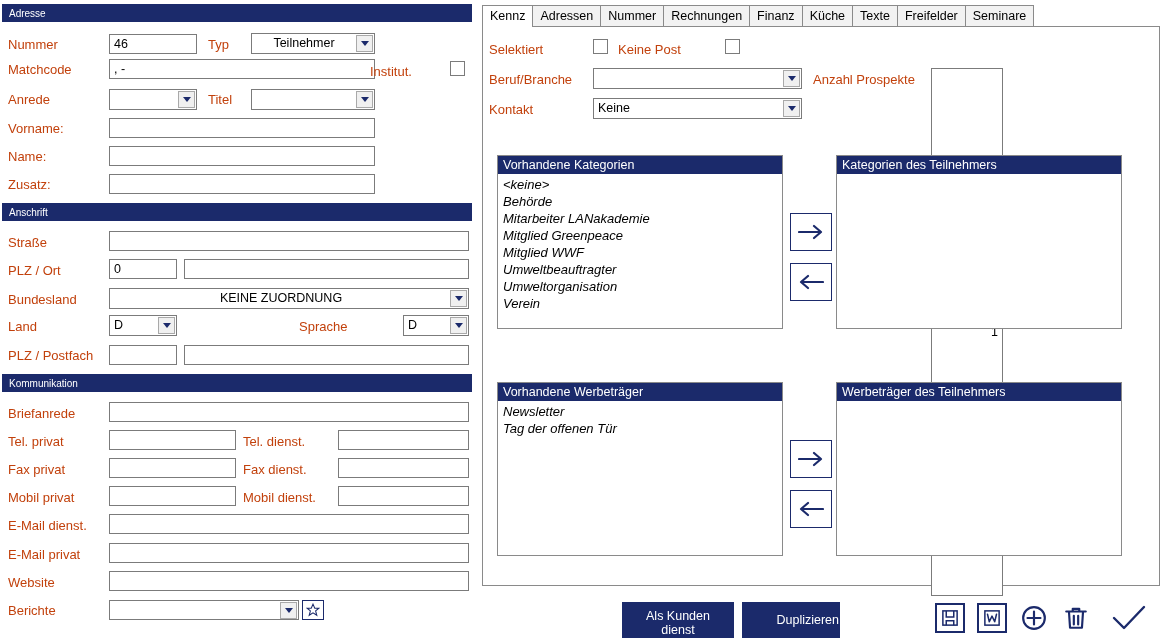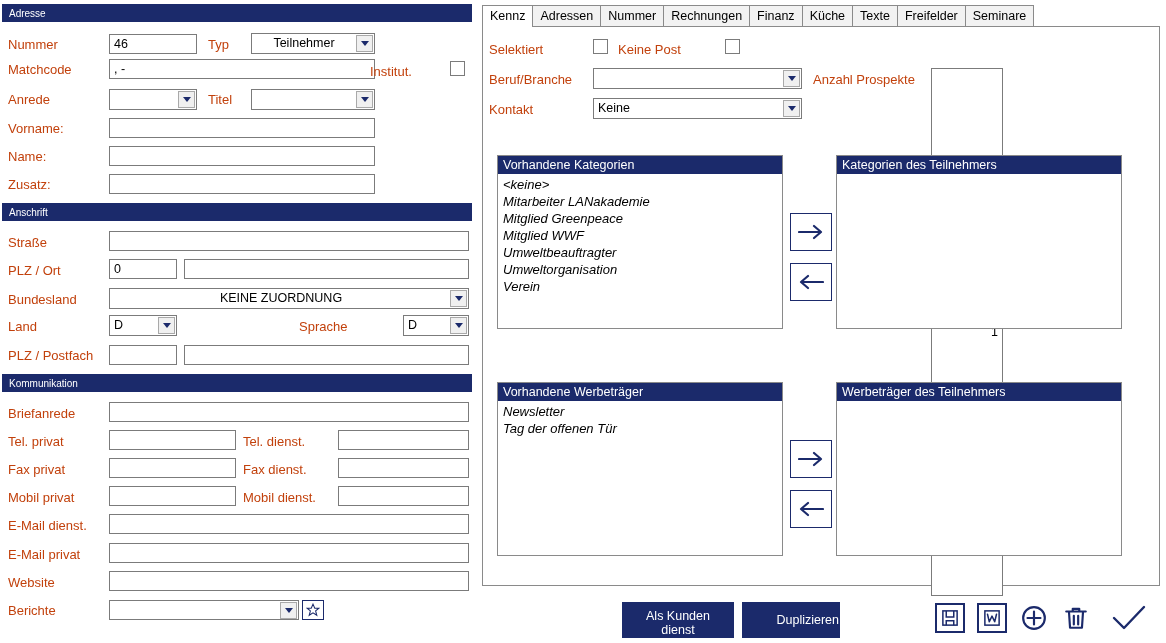--- a/index.html
+++ b/index.html
@@ -310,20 +310,21 @@
       <div class="lbl" style="position:absolute;left:6px;top:75px;">Kontakt</div>
       <div class="sel" style="position:absolute;left:110px;top:71px;width:209px;">
         <span>Keine</span>
         <span class="arrow"></span>
       </div>
 
       <div class="listbox" style="left:14px;top:128px;width:286px;height:174px;">
         <div class="lb-head">Vorhandene Kategorien</div>
         <div class="lb-body">
           <div class="lb-item">&lt;keine&gt;</div>
+          <div class="lb-item">Behörde</div>
           <div class="lb-item">Mitarbeiter LANakademie</div>
           <div class="lb-item">Mitglied Greenpeace</div>
           <div class="lb-item">Mitglied WWF</div>
           <div class="lb-item">Umweltbeauftragter</div>
           <div class="lb-item">Umweltorganisation</div>
           <div class="lb-item">Verein</div>
         </div>
       </div>
 
       <div class="arrowbtn" style="left:307px;top:186px;">

